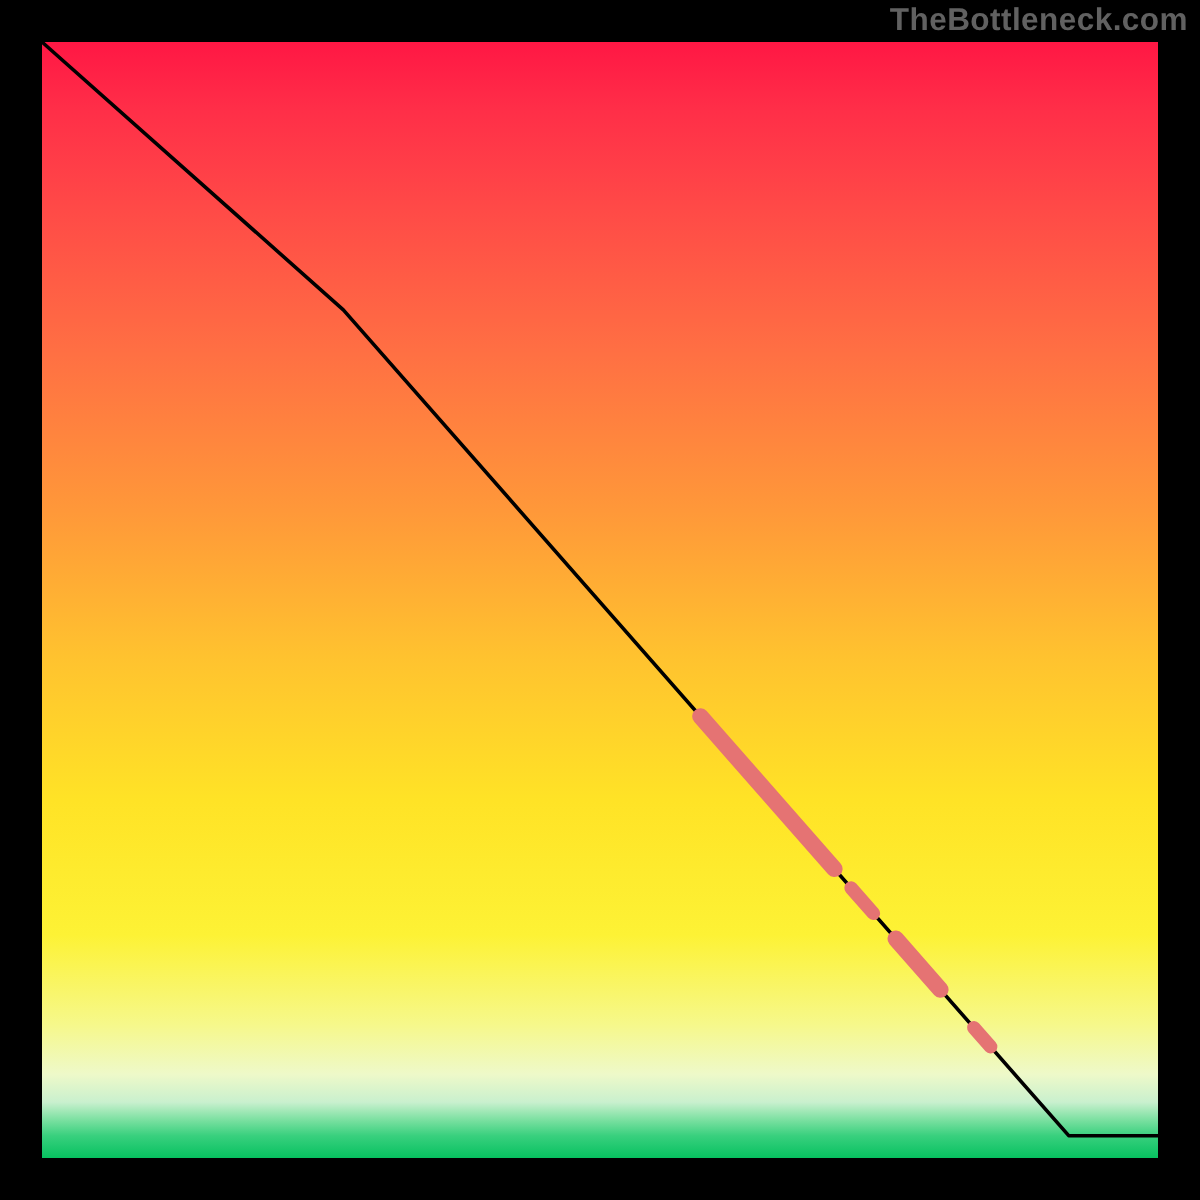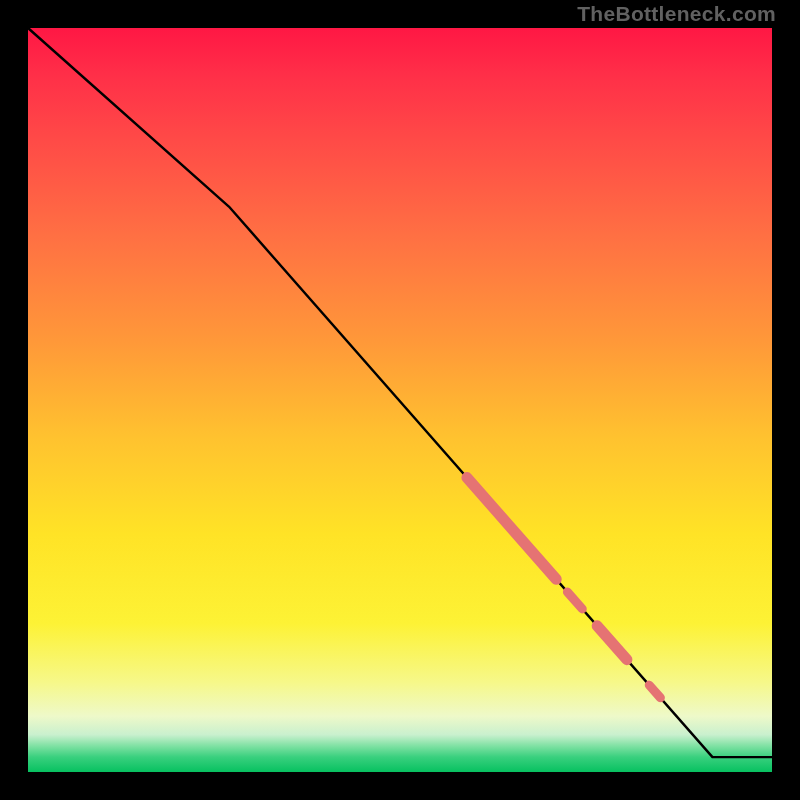--- a/index.html
+++ b/index.html
@@ -19,21 +19,21 @@
     position: absolute;
     top: 0;
     left: 0;
     width: 800px;
     height: 800px;
     display: block;
   }
   .watermark {
     position: absolute;
     top: 2px;
-    right: 24px;
+    right: 8px;
     font-family: Arial, Helvetica, sans-serif;
     font-size: 21px;
     font-weight: 600;
     color: #616161;
     letter-spacing: 0.3px;
     user-select: none;
   }
 </style>
 </head>
 <body>

